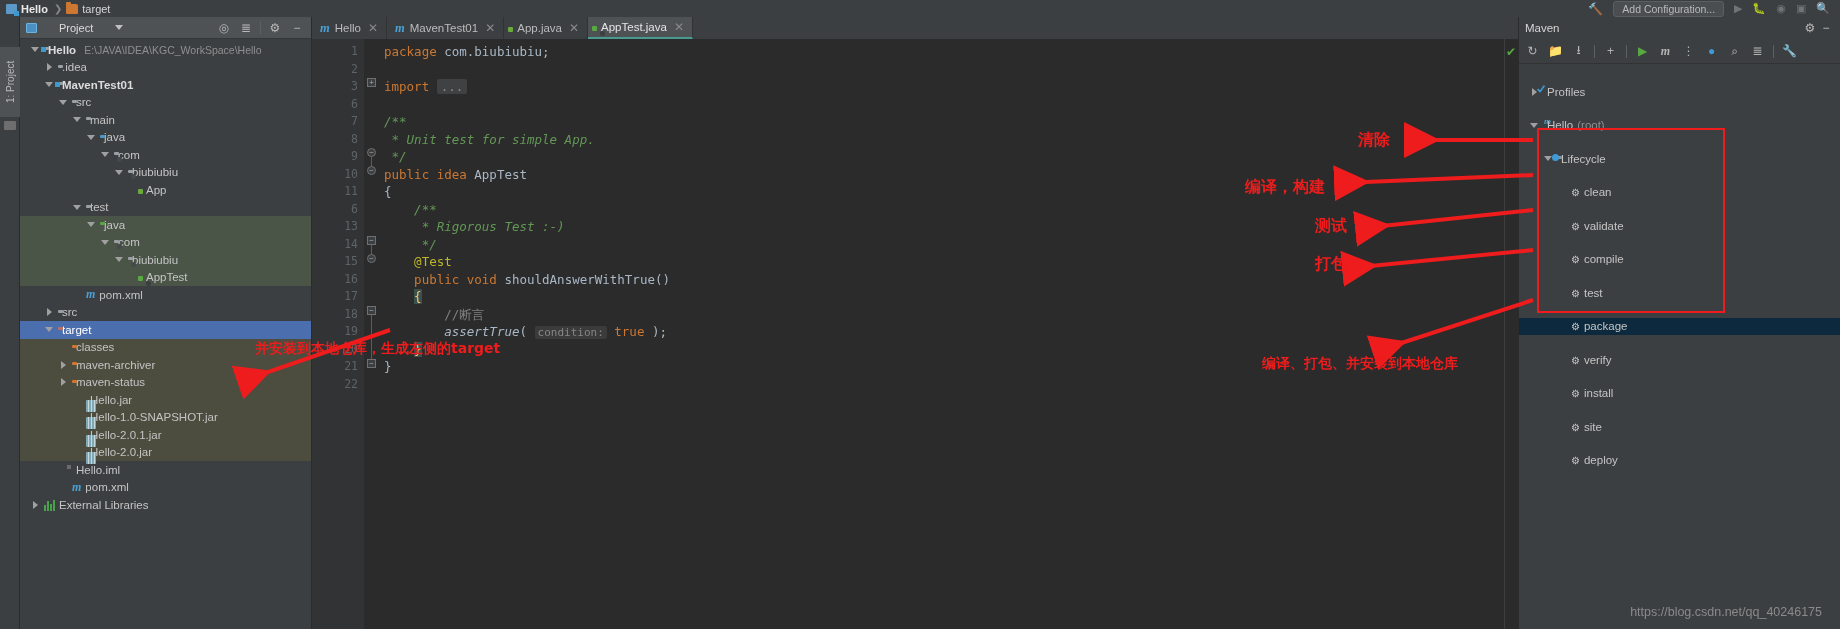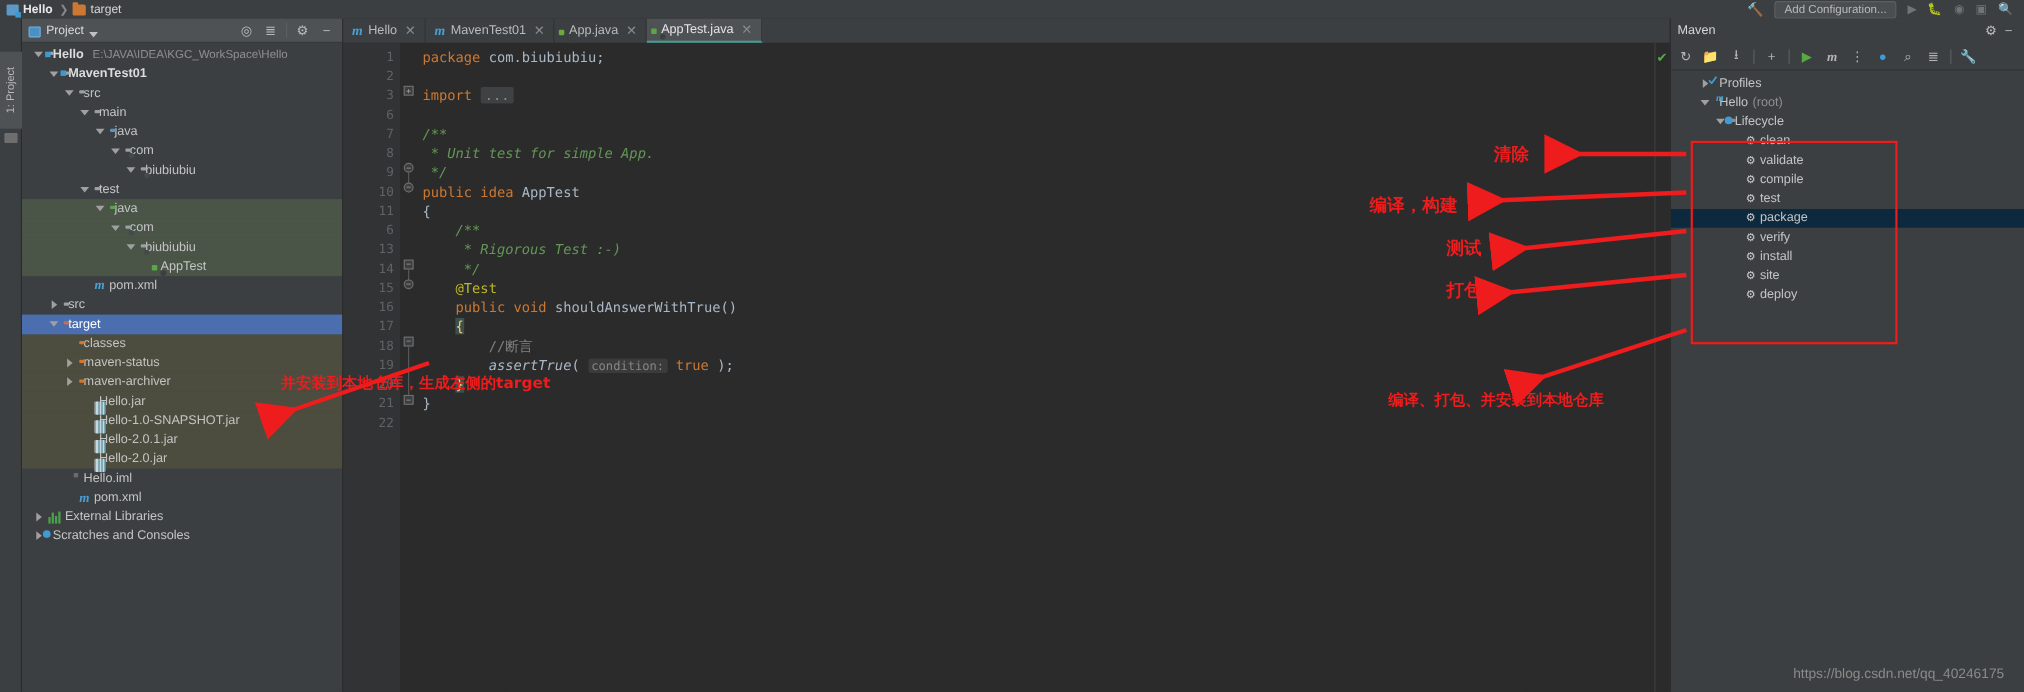--- a/index.html
+++ b/index.html
@@ -54,21 +54,21 @@
   
   .proj-panel {
     position: absolute; left: 20px; top: 17px; width: 292px; height: 612px;
     background: #3c3f41; border-right: 1px solid #2b2b2b;
   }
   .proj-header {
     height: 22px; background: #4e5254; display: flex; align-items: center;
     padding: 0 6px; gap: 6px; font-size: 11px; color: #dcdcdc;
     border-bottom: 1px solid #343739;
   }
-  .proj-header .title { flex: 1; display: flex; align-items: flex-end; gap: 5px; }
+  .proj-header .title { flex: 1; display: flex; align-items: center; gap: 22px; }
   .ico-proj-sq { width: 11px; height: 10px; background: #4a90c4; border:1px solid #6fb2dd; border-radius:1px; }
   .caret-dn { width:0;height:0;border-left:4px solid transparent;border-right:4px solid transparent;border-top:5px solid #c0c0c0; }
   .hdr-btn { width: 16px; height: 16px; display:flex;align-items:center;justify-content:center; color:#b9b9b9; font-size:12px; }
   .sep-v { width:1px; height:13px; background:#5c6063; }
 
   .tree { position: relative; padding-top: 2px; font-size: 11.5px; color: #bbbbbb; }
   .row {
     height: 17.5px; display: flex; align-items: center; gap: 4px;
     padding-right: 4px; white-space: nowrap;
   }
@@ -167,21 +167,21 @@
     height:22px; display:flex; align-items:center; padding:0 6px; font-size:11.5px; color:#d5d5d5;
     background:#3c3f41;
   }
   .maven-hdr .t { flex:1; }
   .maven-toolbar {
     height:25px; display:flex; align-items:center; gap:8px; padding:0 6px;
     border-bottom:1px solid #323232; color:#b4b4b4; font-size:12px;
   }
   .mt-ico { width:15px; height:15px; display:flex;align-items:center;justify-content:center; }
   .maven-tree { padding-top:3px; font-size:11.5px; color:#c4c4c4; }
-  .mrow { height:17.5px; display:flex; align-items:center; gap:4px; white-space:nowrap; padding-left:18px; }
+  .mrow { height:17.5px; display:flex; align-items:center; gap:4px; white-space:nowrap; padding-left:2px;margin-top:16px; }
   .mrow.sel { background:#0d293e; }
   .goal-gear { color:#c8c8c8; font-size:10px; width:12px; text-align:center; flex:0 0 12px; }
   .i-profiles { width:13px;height:11px;flex:0 0 13px;position:relative;background:#8c9196;border-radius:1px; }
   .i-profiles::after{content:'';position:absolute;right:-2px;bottom:-1px;width:8px;height:8px;background:#3f9ad6;
                      clip-path: polygon(14% 48%,0 62%,40% 100%,100% 18%,86% 4%,38% 70%);}
   .i-pom { width:11px;height:12px;flex:0 0 11px;background:#9fa4a8;border-radius:1px;position:relative;}
   .i-pom::after{content:'m';position:absolute;left:1px;bottom:-1px;font-size:9px;color:#49a0d4;font-style:italic;font-weight:bold;font-family:"Liberation Serif",serif;}
   .i-lifecycle { width:12px;height:10px;flex:0 0 12px;background:#8c9196;border-radius:1px 2px 1px 1px;position:relative;}
   .i-lifecycle::before{content:'';position:absolute;left:0;top:-2.5px;width:5px;height:3px;background:#8c9196;border-radius:1px;}
   .i-lifecycle::after{content:'';position:absolute;right:-2px;bottom:-2px;width:7px;height:7px;background:#3f9ad6;border-radius:50%;}
@@ -256,20 +256,28 @@
           <span class="arrow">
             <span class="tri-d"></span>
           </span>
           <span><span class="i-folder f-grey i-modfolder"></span></span>
           <span class="lbl bold">Hello</span>
           <span class="sub">E:\JAVA\IDEA\KGC_WorkSpace\Hello</span>
         </div>
         <div class="row">
           <span style="width:20px;flex:0 0 20px"></span>
           <span class="arrow">
+            <span class="tri-r"></span>
+          </span>
+          <span><span class="i-folder f-grey"></span></span>
+          <span class="lbl">.idea</span>
+        </div>
+        <div class="row">
+          <span style="width:20px;flex:0 0 20px"></span>
+          <span class="arrow">
             <span class="tri-d"></span>
           </span>
           <span><span class="i-folder f-grey i-modfolder"></span></span>
           <span class="lbl bold">MavenTest01</span>
         </div>
         <div class="row">
           <span style="width:34px;flex:0 0 34px"></span>
           <span class="arrow">
             <span class="tri-d"></span>
           </span>
@@ -302,20 +310,26 @@
         </div>
         <div class="row">
           <span style="width:90px;flex:0 0 90px"></span>
           <span class="arrow">
             <span class="tri-d"></span>
           </span>
           <span><span class="i-folder f-grey pkg"></span></span>
           <span class="lbl">biubiubiu</span>
         </div>
         <div class="row">
+          <span style="width:104px;flex:0 0 104px"></span>
+          <span class="arrow"></span>
+          <span><span class="i-class"></span></span>
+          <span class="lbl">App</span>
+        </div>
+        <div class="row">
           <span style="width:48px;flex:0 0 48px"></span>
           <span class="arrow">
             <span class="tri-d"></span>
           </span>
           <span><span class="i-folder f-grey"></span></span>
           <span class="lbl">test</span>
         </div>
         <div class="row tint-green">
           <span style="width:62px;flex:0 0 62px"></span>
           <span class="arrow">
@@ -373,29 +387,29 @@
           <span class="arrow"></span>
           <span><span class="i-folder f-orange"></span></span>
           <span class="lbl">classes</span>
         </div>
         <div class="row tint-olive">
           <span style="width:34px;flex:0 0 34px"></span>
           <span class="arrow">
             <span class="tri-r"></span>
           </span>
           <span><span class="i-folder f-orange"></span></span>
-          <span class="lbl">maven-status</span>
+          <span class="lbl">maven-archiver</span>
         </div>
         <div class="row tint-olive">
           <span style="width:34px;flex:0 0 34px"></span>
           <span class="arrow">
             <span class="tri-r"></span>
           </span>
           <span><span class="i-folder f-orange"></span></span>
-          <span class="lbl">maven-archiver</span>
+          <span class="lbl">maven-status</span>
         </div>
         <div class="row tint-olive">
           <span style="width:48px;flex:0 0 48px"></span>
           <span class="arrow"></span>
           <span><span class="i-jar"></span></span>
           <span class="lbl">Hello.jar</span>
         </div>
         <div class="row tint-olive">
           <span style="width:48px;flex:0 0 48px"></span>
           <span class="arrow"></span>
@@ -433,28 +447,20 @@
           </span>
           <span>
             <span class="i-libs">
               <i style="height:6px"></i>
               <i style="height:10px"></i>
               <i style="height:7px"></i>
               <i style="height:11px"></i>
             </span>
           </span>
           <span class="lbl">External Libraries</span>
-        </div>
-        <div class="row">
-          <span style="width:6px;flex:0 0 6px"></span>
-          <span class="arrow">
-            <span class="tri-r"></span>
-          </span>
-          <span><span class="i-scratch"></span></span>
-          <span class="lbl">Scratches and Consoles</span>
         </div>
       </div>
   </div>
 
   <div class="editor-wrap">
     <div class="tabbar" id="tabbar">
         <div class="tab">
           <span class="ico-tab-m">m</span>
           <span>Hello</span>
           <span class="x">✕</span>

